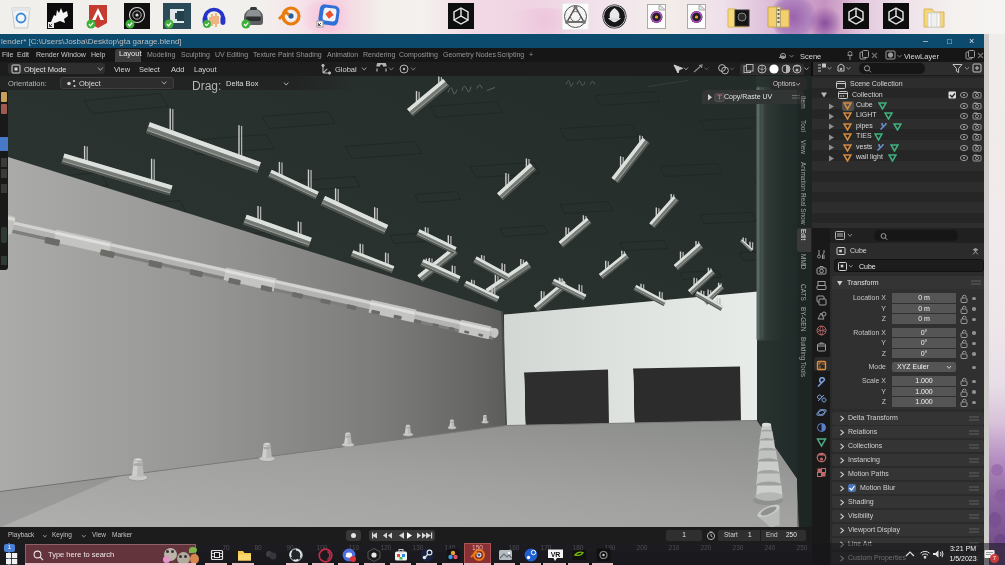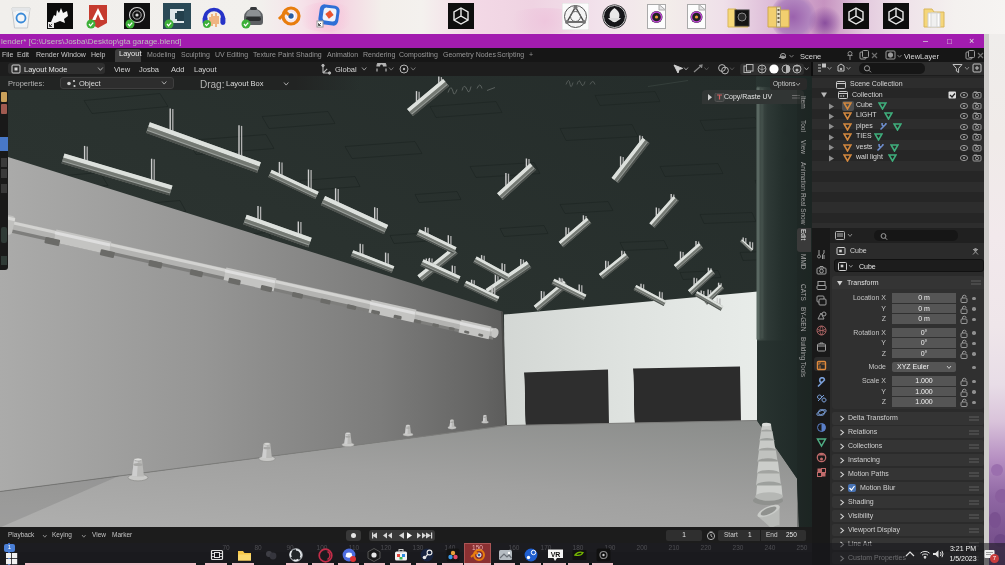--- a/index.html
+++ b/index.html
@@ -141,21 +141,21 @@
 <div class="ab" style="left:767px;top:3px;width:23px;height:26px;"><svg width="23" height="26">
       <path d="M1 4 L9 4 L11 7 L22 7 L22 24 L1 24 Z" fill="#f2cf6f" stroke="#cfa94e"></path>
       <rect x="9.5" y="4" width="4" height="20" fill="#e7dfc8" stroke="#b4a269"></rect>
       <path d="M11.5 6 l0 2 m0 2 l0 2 m0 2 l0 2 m0 2 l0 2" stroke="#6f6249" stroke-width="2"></path>
     </svg></div>
 <div class="ab" style="left:923px;top:5px;width:22px;height:24px;"><svg width="22" height="24">
       <path d="M1 4 L9 4 L11 7 L21 7 L21 22 L1 22 Z" fill="#f5d67a" stroke="#d8b65c"></path>
       <path d="M5 8 L17 8 L17 22 L5 22 Z" fill="#fcfcfc" stroke="#cfcfcf"></path>
       <path d="M8 8 L14 8 L14 22 L8 22 Z" fill="#f0f0f0" stroke="#d5d5d5"></path>
     </svg></div>
-<div class="ab" style="left:0;top:34px;width:985px;height:13.5px;background:#a21caf;">
+<div class="ab" style="left:0;top:34px;width:985px;height:13.5px;background:#0c4a6e;">
  <div class="tx" style="left:1px;top:3px;font-size:8px;color:#bdbdbd;">lender* [C:\Users\Josba\Desktop\gta garage.blend]</div>
  <div class="tx" style="left:923px;top:2px;font-size:9px;color:#e0e0e0;">–</div>
  <div class="tx" style="left:947px;top:2.5px;font-size:8px;color:#e0e0e0;">□</div>
  <div class="tx" style="left:969px;top:2px;font-size:9px;color:#e0e0e0;">×</div>
 </div>
 <div class="ab" style="left:0;top:47.5px;width:985px;height:14px;background:#161616;">
     <div class="tx" style="left:2px;top:3px;font-size:7px;color:#c9c9c9;">File</div>
     <div class="tx" style="left:17px;top:3px;font-size:7px;color:#c9c9c9;">Edit</div>
     <div class="tx" style="left:36px;top:3px;font-size:7px;color:#c9c9c9;">Render</div>
     <div class="tx" style="left:61px;top:3px;font-size:7px;color:#c9c9c9;">Window</div>
@@ -200,23 +200,23 @@
 <path d="M202 4 l5 5 m0 -5 l-5 5" stroke="#6f6f6f" stroke-width="1.2"></path>
 </svg>
   </div>
 <div class="ab" style="left:0;top:61.5px;width:985px;height:14px;background:#1d1d1d;">
     <div class="ab" style="left:8px;top:1.5px;width:97px;height:11px;background:#2e2e2e;border-radius:3px;"></div>
     <svg class="ab" style="left:10px;top:2px;" width="95" height="10">
 <rect x="2" y="1" width="8" height="8" rx="1" fill="none" stroke="#d5d5d5"></rect>
       <rect x="4.5" y="3.5" width="3" height="3" fill="#d5d5d5"></rect>
 <path d="M88 3.5 l2.4 2.8 2.4-2.8" stroke="#aaa" fill="none"></path>
     </svg>
-    <div class="tx" style="left:24px;top:3px;font-size:7.5px;color:#e3e3e3;">Layout Mode</div>
+    <div class="tx" style="left:24px;top:3px;font-size:7.5px;color:#e3e3e3;">Object Mode</div>
     <div class="tx" style="left:114px;top:3px;font-size:7.5px;color:#d2d2d2;">View</div>
-    <div class="tx" style="left:139px;top:3px;font-size:7.5px;color:#d2d2d2;">Josba</div>
+    <div class="tx" style="left:139px;top:3px;font-size:7.5px;color:#d2d2d2;">Select</div>
     <div class="tx" style="left:171px;top:3px;font-size:7.5px;color:#d2d2d2;">Add</div>
     <div class="tx" style="left:194px;top:3px;font-size:7.5px;color:#d2d2d2;">Layout</div>
     <svg class="ab" style="left:318px;top:1px;" width="110" height="12">
 <g stroke="#b5b5b5" fill="none">
         <path d="M5 10 L5 3 M5 10 L11 10 M5 10 l4.2-4.2" stroke-width="1.1"></path>
         <circle cx="5" cy="2.5" r="1.2" fill="#b5b5b5"></circle>
         <circle cx="11.5" cy="10" r="1.2" fill="#b5b5b5"></circle>
       </g>
 <text x="17" y="9" font-size="7.5" fill="#d5d5d5" font-family="Liberation Sans">Global</text>
 <path d="M44 4.5 l2.2 2.6 2.2-2.6" stroke="#999" fill="none"></path>
@@ -276,33 +276,33 @@
       <path d="M56 8.3 l2 2" stroke="#9a9a9a"></path>
 <path d="M140 2.5 l9 0 -3.4 4 0 4 -2.2-1.4 0-2.6 Z" fill="none" stroke="#c2c2c2"></path>
 <path d="M152 5 l2 2.4 2-2.4" stroke="#888" fill="none"></path>
 <g stroke="#c2c2c2" fill="none">
         <rect x="160" y="2" width="8" height="8" rx="1"></rect>
         <path d="M162 6 l4 0 m-2 -2 l0 4"></path>
       </g>
 </svg>
   </div>
 <div class="ab" style="left:0;top:75.5px;width:360px;height:14.5px;background:linear-gradient(90deg,#222423 0%,#222423 82%,rgba(34,36,35,0) 100%);z-index:4;">
-    <div class="tx" style="left:8px;top:3.5px;font-size:7.5px;color:#b5b5b5;">Properties:</div>
+    <div class="tx" style="left:8px;top:3.5px;font-size:7.5px;color:#b5b5b5;">Orientation:</div>
     <div class="ab" style="left:60px;top:1.5px;width:114px;height:11.5px;background:#2d2d2d;border:1px solid #3f3f3f;border-radius:3px;"></div>
     <svg class="ab" style="left:64px;top:3px;" width="108" height="9">
       <g fill="#cfcfcf">
         <circle cx="5" cy="4.5" r="1.8"></circle>
         <circle cx="10" cy="2" r="1.1"></circle>
         <circle cx="10.5" cy="7" r="1.1"></circle>
       </g>
       <path d="M98 2.5 l2.2 2.6 2.2-2.6" stroke="#aaa" fill="none"></path>
     </svg>
     <div class="tx" style="left:79px;top:3.5px;font-size:7.5px;color:#dcdcdc;">Object</div>
-    <div class="tx" style="left:200px;top:3.5px;font-size:10px;color:#b5b5b5;">Drag:</div>
-    <div class="tx" style="left:226px;top:3.5px;font-size:7.5px;color:#dcdcdc;">Layout Box</div>
+    <div class="tx" style="left:192px;top:3.5px;font-size:12px;color:#b5b5b5;">Drag:</div>
+    <div class="tx" style="left:226px;top:3.5px;font-size:7.5px;color:#dcdcdc;">Delta Box</div>
     <svg class="ab" style="left:282px;top:5px;" width="12" height="8">
       <path d="M2 1.5 l2.2 2.6 2.2-2.6" stroke="#aaa" fill="none"></path>
     </svg>
   </div>
 <svg class="ab" style="left:0;top:75.5px;" width="812" height="451.5" viewBox="0 75.5 812 451.5">
     <defs>
 <linearGradient id="ceil" x1="1" y1="0" x2="0.15" y2="1">
         <stop offset="0" stop-color="#242c2a"></stop>
         <stop offset="0.5" stop-color="#2a322f"></stop>
         <stop offset="1" stop-color="#2f3734"></stop>
@@ -1236,20 +1236,36 @@
 <div class="ab" style="left:0;top:543px;width:1005px;height:22px;background:rgba(22,22,28,0.55);">
     <div class="ab" style="left:8px;top:0;width:2px;height:22px;background:#3a66c0;"></div>
     <div class="ab" style="left:4px;top:0.5px;width:11px;height:8.5px;background:#4a7fd6;border-radius:2px;"></div>
     <div class="tx" style="left:4px;top:1px;width:11px;text-align:center;font-size:6px;color:#fff;">1</div>
     <svg class="ab" style="left:5px;top:9px;" width="14" height="13">
 <rect x="1" y="1" width="5.2" height="5.2" fill="#f2f2f2"></rect>
       <rect x="7" y="1" width="5.2" height="5.2" fill="#f2f2f2"></rect>
 <rect x="1" y="7" width="5.2" height="5.2" fill="#f2f2f2"></rect>
       <rect x="7" y="7" width="5.2" height="5.2" fill="#f2f2f2"></rect>
     </svg>
+    <div class="ab" style="left:25px;top:1px;width:171px;height:20px;background:#63343c;border:1px solid #8d6168;">
+      <svg class="ab" style="left:7px;top:5px;" width="11" height="11">
+        <circle cx="4.5" cy="4.5" r="3.4" fill="none" stroke="#e8e2e2" stroke-width="1.1"></circle>
+        <path d="M7 7 l3 3" stroke="#e8e2e2" stroke-width="1.1"></path>
+      </svg>
+      <div class="tx" style="left:22px;top:5px;font-size:7.5px;color:#efe6e6;">Type here to search</div>
+      <div class="ab" style="left:138px;top:3px;width:13px;height:13px;border-radius:50%;background:#bdb6a8;"></div>
+      <div class="ab" style="left:140px;top:5px;width:3px;height:3px;border-radius:50%;background:#333;"></div>
+      <div class="ab" style="left:145px;top:5px;width:3px;height:3px;border-radius:50%;background:#333;"></div>
+      <div class="ab" style="left:137px;top:11px;width:7px;height:7px;border-radius:50%;background:#e793c8;"></div>
+      <div class="ab" style="left:151px;top:7px;width:13px;height:13px;border-radius:50%;background:#b0ab9d;"></div>
+      <div class="ab" style="left:153px;top:10px;width:3px;height:3px;border-radius:50%;background:#333;"></div>
+      <div class="ab" style="left:158px;top:10px;width:3px;height:3px;border-radius:50%;background:#333;"></div>
+      <div class="ab" style="left:163px;top:2px;width:8px;height:6px;border-radius:50% 50% 50% 0;background:#7ab648;"></div>
+      <div class="ab" style="left:164px;top:9px;width:9px;height:10px;border-radius:50%;background:#d8874f;"></div>
+    </div>
     <div class="ab" style="left:210px;top:4.5px;width:14px;height:14px;"><svg width="14" height="14">
         <rect x="1.5" y="2.5" width="11" height="9" rx="1" fill="none" stroke="#e2e2e2" stroke-width="1.2"></rect>
         <rect x="4.5" y="4.5" width="5" height="5" fill="none" stroke="#e2e2e2"></rect>
         <path d="M1.5 5.5 l3 0 m-3 3 l3 0 M9.5 5.5 l3 0 m-3 3 l3 0" stroke="#e2e2e2" stroke-width="0.8"></path>
       </svg></div>
     <div class="ab" style="left:237px;top:4.5px;width:14px;height:14px;"><svg width="15" height="14">
         <path d="M1 3 L6 3 L7.5 5 L14 5 L14 12.5 L1 12.5 Z" fill="#f7c84a"></path>
         <path d="M1 6.5 L14 6.5 L14 12.5 L1 12.5 Z" fill="#fbd96f"></path>
       </svg></div>
     <div class="ab" style="left:264px;top:4.5px;width:14px;height:14px;"><svg width="14" height="14" opacity="0.25">

